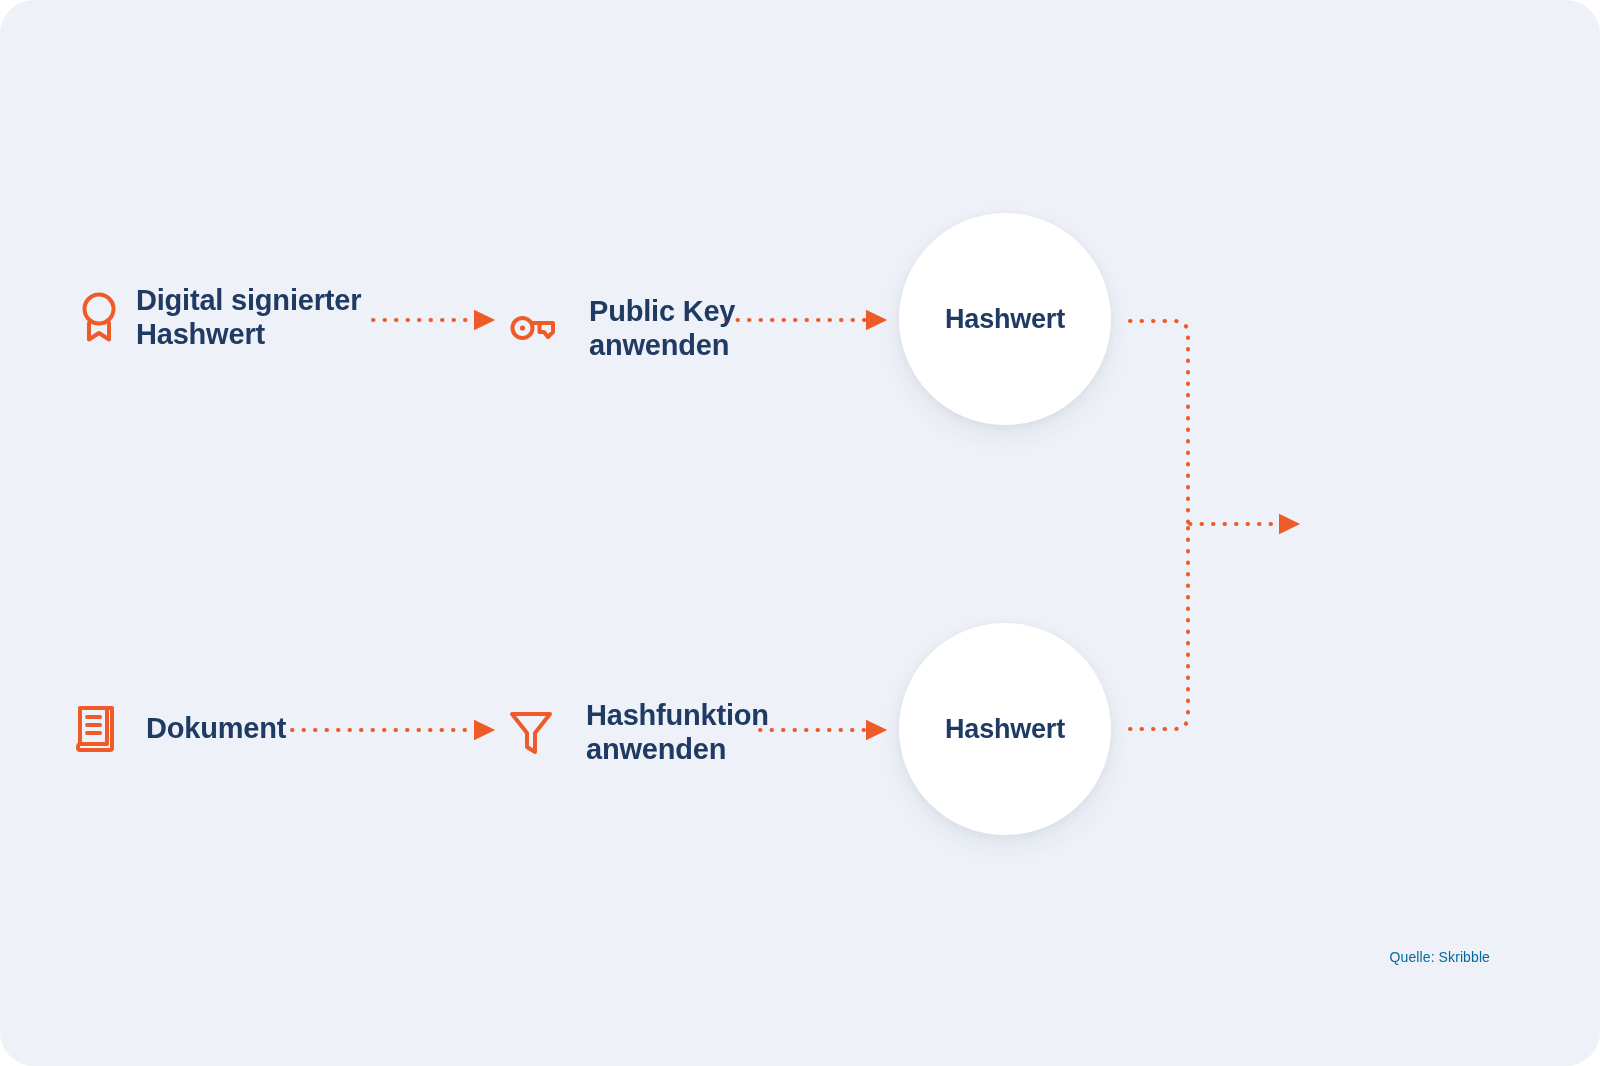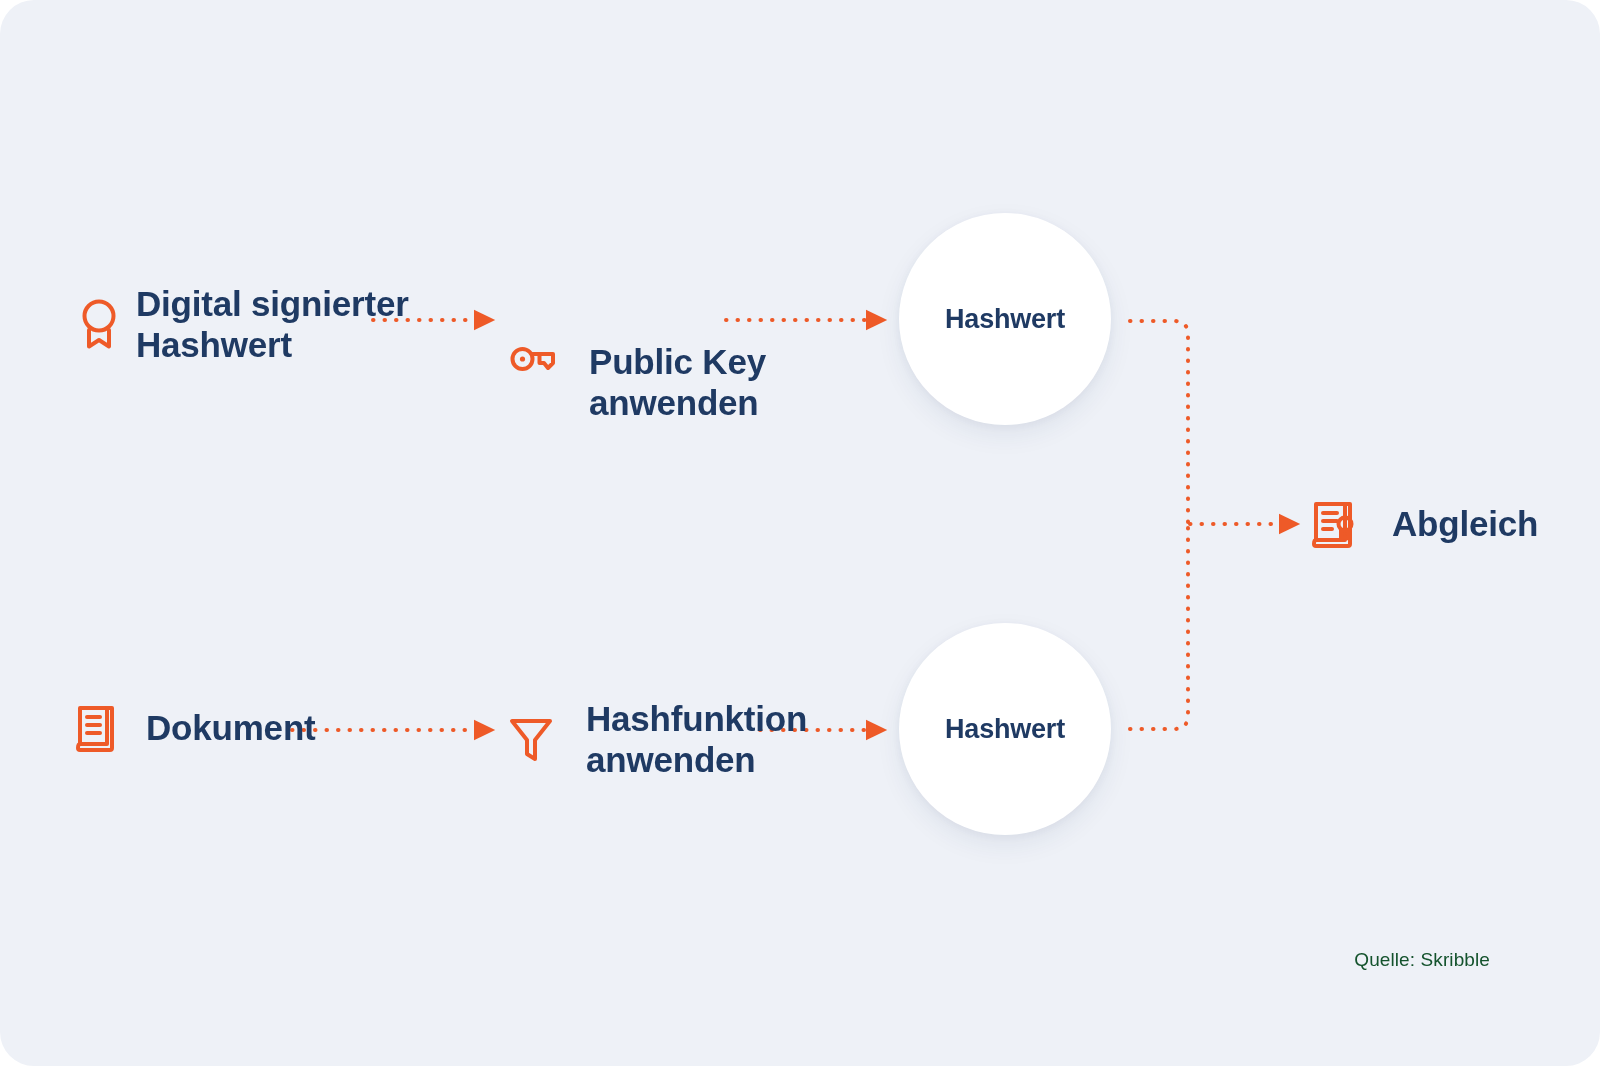--- a/index.html
+++ b/index.html
@@ -24,21 +24,21 @@
   }
   .node {
     position: absolute;
     display: flex;
     align-items: center;
     gap: 16px;
   }
   .node-label {
     color: #1f3a63;
     font-weight: 700;
-    font-size: 35px;
+    font-size: 29px;
     line-height: 1.18;
     letter-spacing: -0.2px;
     white-space: pre-line;
   }
   .icon {
     flex: 0 0 auto;
     display: block;
     line-height: 0;
   }
   .hash-circle {
@@ -64,22 +64,22 @@
     left: 0;
     top: 0;
     width: 1600px;
     height: 1066px;
     pointer-events: none;
   }
   .source-note {
     position: absolute;
     right: 110px;
     top: 949px;
-    color: #14532d;
-    font-size: 19px;
+    color: #0369a1;
+    font-size: 14px;
     font-weight: 400;
     letter-spacing: 0.1px;
   }
 </style>
 </head>
 <body>
 
 <div id="canvas">
 
   <svg class="svg-layer" viewBox="0 0 1600 1066" xmlns="http://www.w3.org/2000/svg">
@@ -130,21 +130,21 @@
   </div>
 
   <div class="node" style="left: 509px; top: 294px;">
     <span class="icon">
       <svg width="48" height="34" viewBox="0 0 48 34" xmlns="http://www.w3.org/2000/svg">
         <circle cx="13.5" cy="17" r="10" fill="none" stroke="#ee5a28" stroke-width="4"></circle>
         <circle cx="13.5" cy="17" r="2.6" fill="#ee5a28"></circle>
         <path d="M23 12 H44 V21 L39 26 L35 21 L30.5 21 V12" fill="none" stroke="#ee5a28" stroke-width="4" stroke-linejoin="round" stroke-linecap="round"></path>
       </svg>
     </span>
-    <span class="node-label" style="margin-left: 16px; margin-top: 47px;">Public Key
+    <span class="node-label" style="margin-left: 16px;">Public Key
 anwenden</span>
   </div>
 
   <div class="hash-circle" style="left: 899px; top: 213px;">
     <span>Hashwert</span>
   </div>
 
   <div class="node" style="left: 76px; top: 702px; text-align: center;">
     <span class="icon">
       <svg width="42" height="52" viewBox="0 0 42 52" xmlns="http://www.w3.org/2000/svg">
@@ -165,30 +165,16 @@
       </svg>
     </span>
     <span class="node-label" style="margin-left: 16px;">Hashfunktion
 anwenden</span>
   </div>
 
   <div class="hash-circle" style="left: 899px; top: 623px;">
     <span>Hashwert</span>
   </div>
 
-  <div class="node" style="left: 1312px; top: 498px;">
-    <span class="icon">
-      <svg width="46" height="52" viewBox="0 0 46 52" xmlns="http://www.w3.org/2000/svg">
-        <path d="M4 6 H33 V42 H4 Z" fill="none" stroke="#ee5a28" stroke-width="4" stroke-linejoin="round"></path>
-        <path d="M33 6 H38 V46 Q38 48 36 48 H4 Q2 48 2 46 Q2 42 4 42" fill="none" stroke="#ee5a28" stroke-width="4" stroke-linejoin="round" stroke-linecap="round"></path>
-        <line x1="11" y1="15" x2="25" y2="15" stroke="#ee5a28" stroke-width="4" stroke-linecap="round"></line>
-        <line x1="11" y1="23" x2="25" y2="23" stroke="#ee5a28" stroke-width="4" stroke-linecap="round"></line>
-        <line x1="11" y1="31" x2="20" y2="31" stroke="#ee5a28" stroke-width="4" stroke-linecap="round"></line>
-        <circle cx="33" cy="26" r="6.5" fill="none" stroke="#ee5a28" stroke-width="4"></circle>
-        <path d="M29 32 L29 41 L33 38 L37 41 L37 32" fill="none" stroke="#ee5a28" stroke-width="4" stroke-linejoin="round" stroke-linecap="round"></path>
-      </svg>
-    </span>
-    <span class="node-label" style="margin-left: 18px;">Abgleich</span>
-  </div>
 
   <div class="source-note">Quelle: Skribble</div>
 
 </div>
 
 </body></html>

